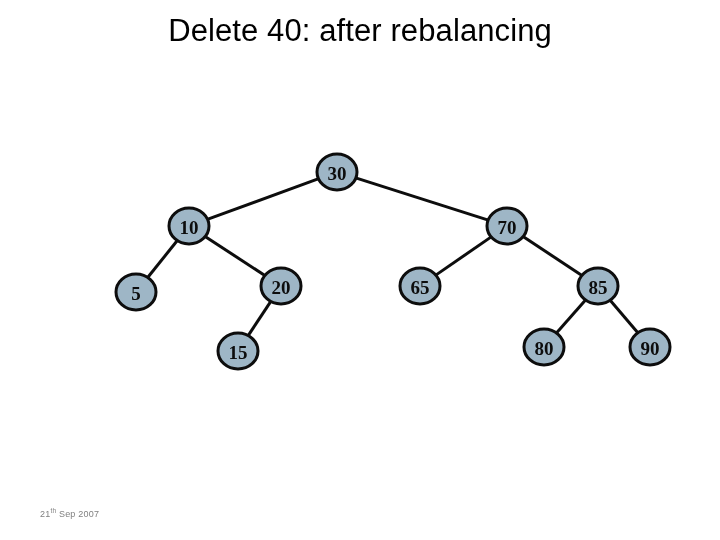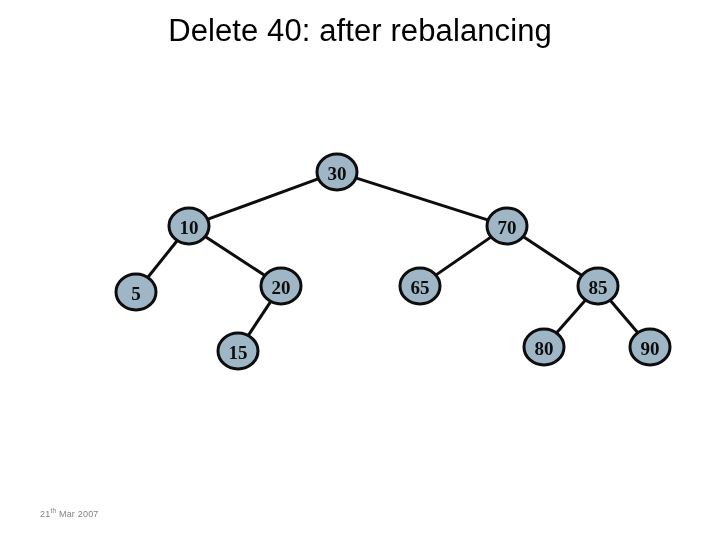--- a/index.html
+++ b/index.html
@@ -121,15 +121,15 @@
           <ellipse cx="544" cy="347" rx="20" ry="18" fill="#9EB6C6" stroke="#0d0d0d" stroke-width="3"></ellipse>
           <text x="544" y="348" class="tree-node-label" fill="#0d0d0d">80</text>
         </g>
         <g>
           <ellipse cx="650" cy="347" rx="20" ry="18" fill="#9EB6C6" stroke="#0d0d0d" stroke-width="3"></ellipse>
           <text x="650" y="348" class="tree-node-label" fill="#0d0d0d">90</text>
         </g>
       </g>
   </svg>
 
-  <div id="slide-footer"><span>21</span><sup>th</sup><span> Mar 2007</span></div>
+  <div id="slide-footer"><span>21</span><sup>th</sup><span> Sep 2007</span></div>
 
 </div>
 
 </body></html>

